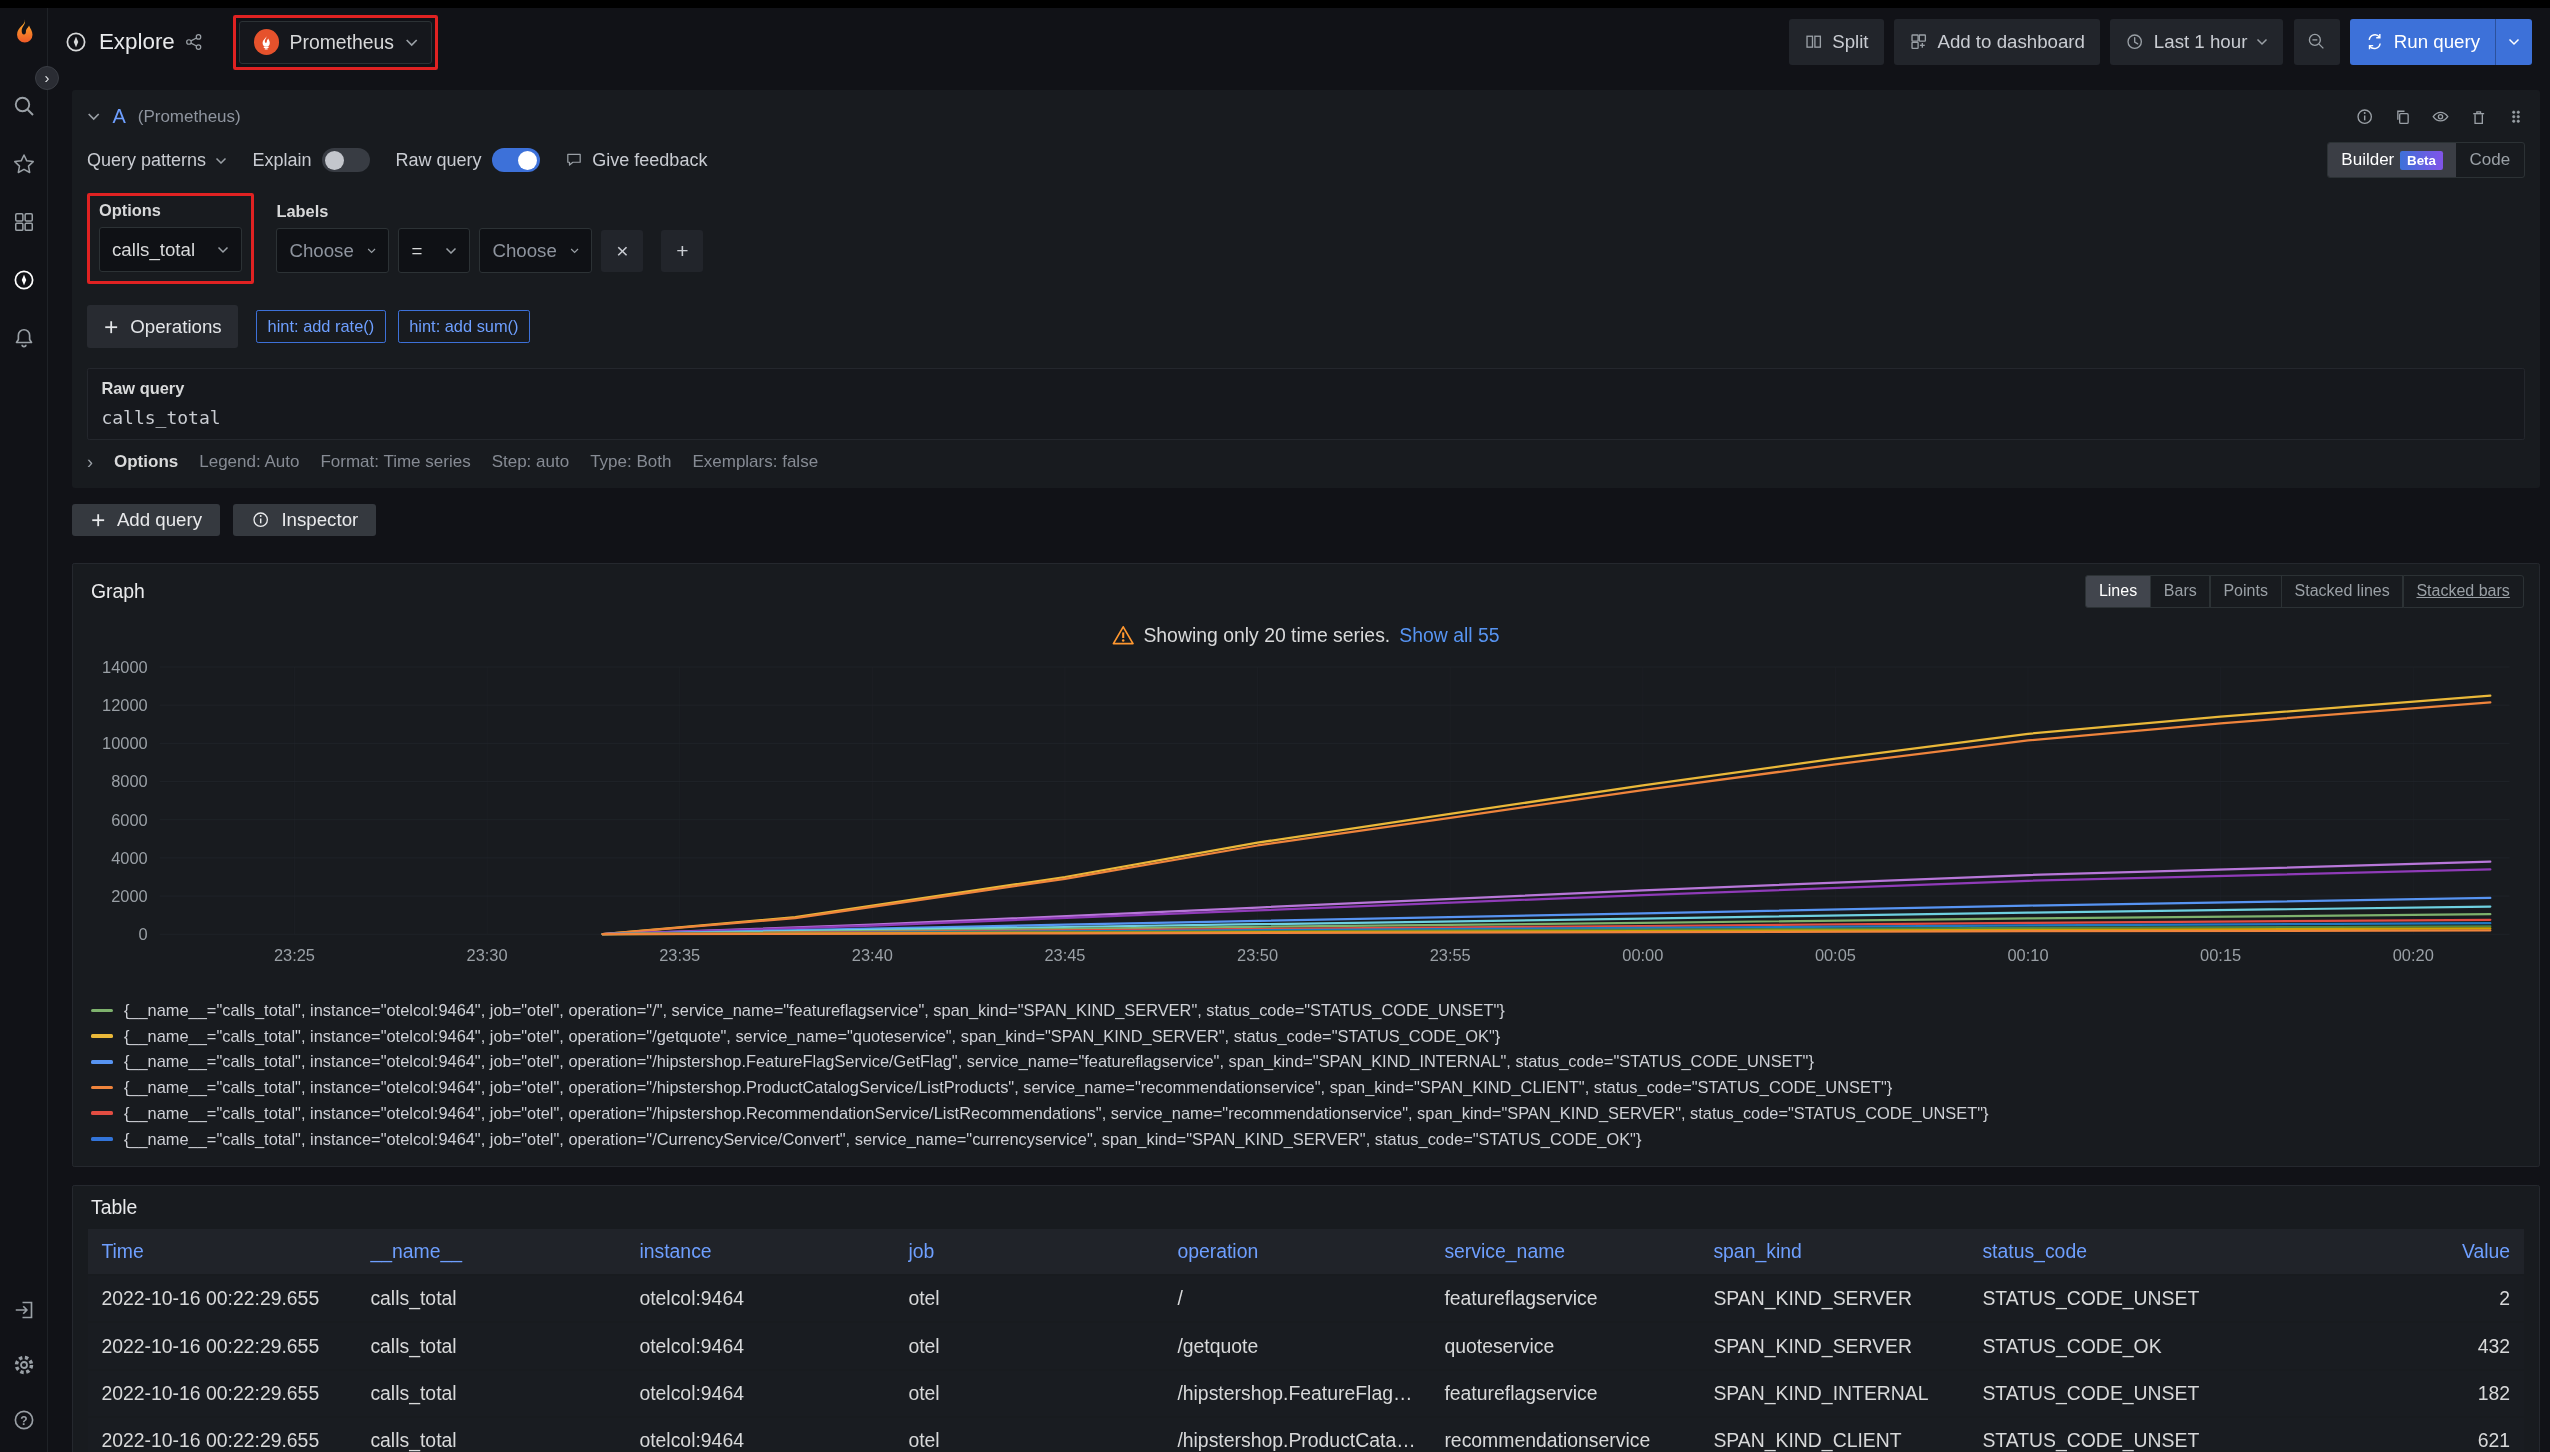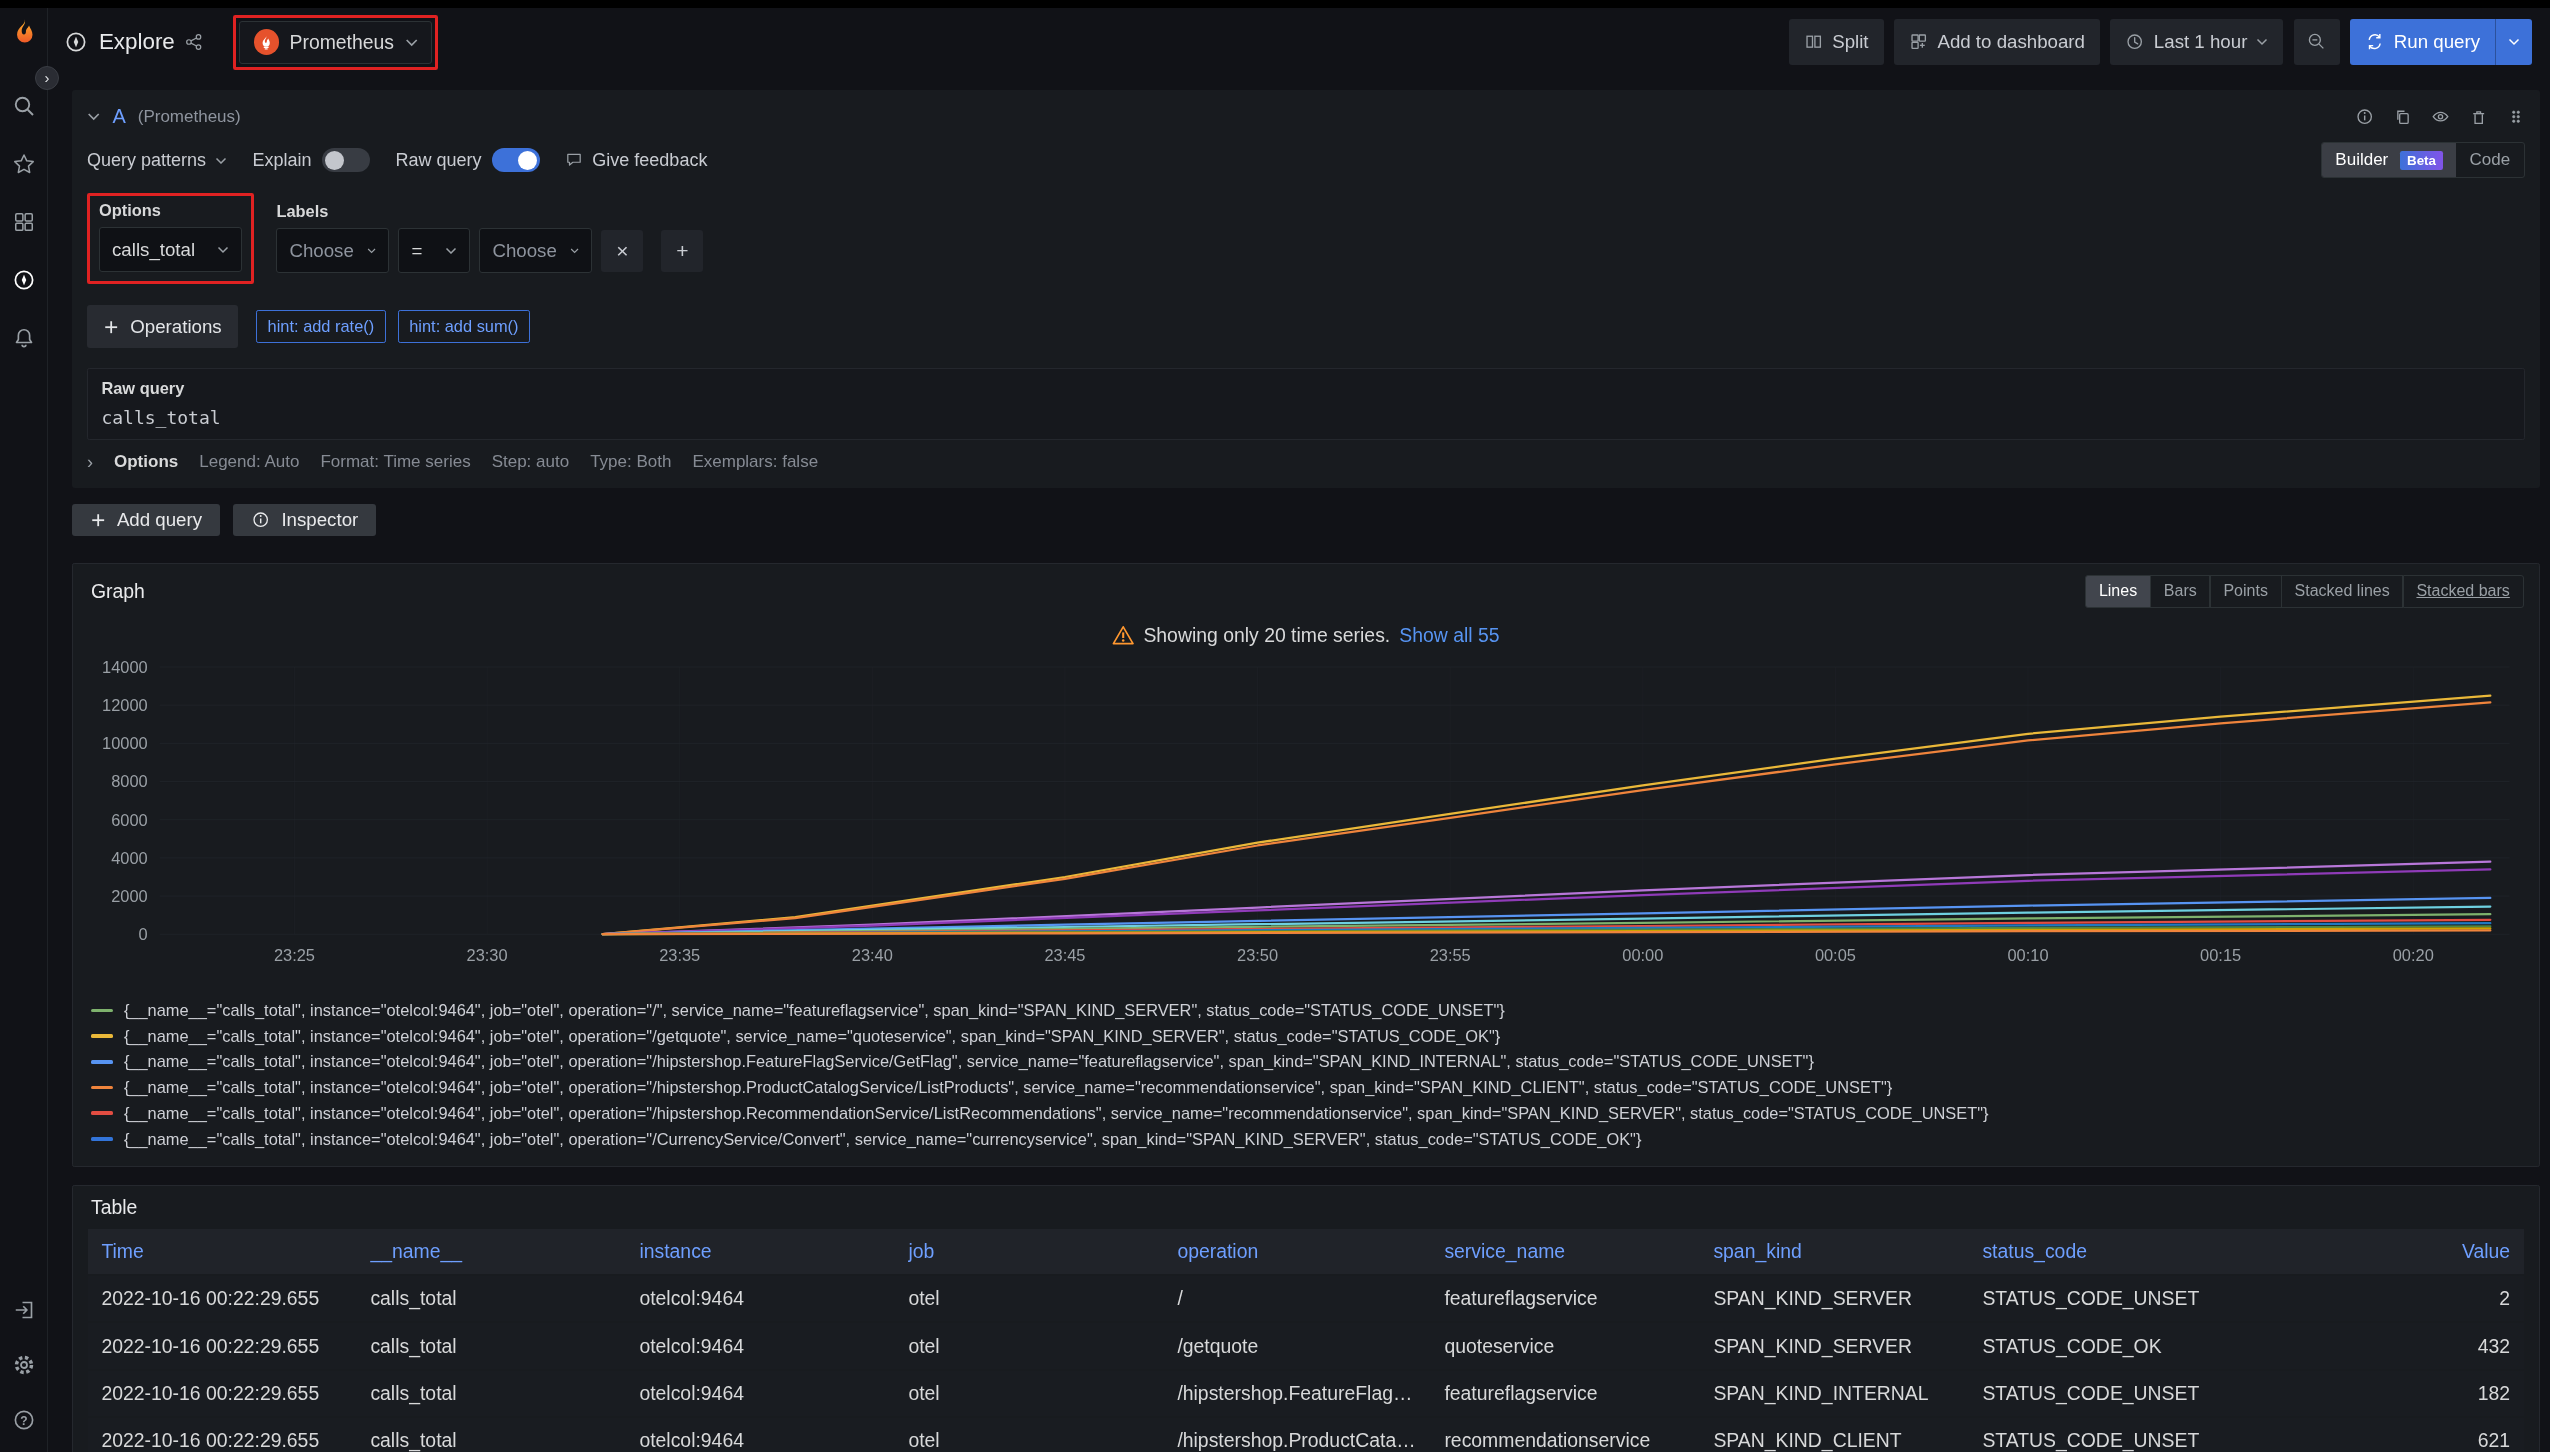--- a/index.html
+++ b/index.html
@@ -70,21 +70,21 @@
   .qrow-toolbar { margin-top: 9px; display: flex; gap: 25.4px; }
   .text-btn { display: flex; align-items: center; gap: 9px; font-size: 18px; color: #c9ccd2; cursor: pointer; background: none; border: none; font-family: inherit; }
   .toggle-group { display: flex; align-items: center; gap: 10.5px; font-size: 18px; color: #c9ccd2; }
   .switch { width: 48px; height: 24px; border-radius: 12px; position: relative; cursor: pointer; }
   .switch .knob { position: absolute; top: 2.2px; width: 19.4px; height: 19.4px; border-radius: 50%; }
   .switch.off { background: #383c43; }
   .switch.off .knob { left: 3px; background: #c3c6cc; }
   .switch.on { background: #3d71d9; }
   .switch.on .knob { right: 3px; background: #fff; }
   .seg-group { margin-left: auto; display: flex; border: 0.7px solid #2c3235; border-radius: 3px; overflow: hidden; height: 36px; }
-  .seg { display: flex; align-items: center; gap: 12px; padding: 0 13.4px; font-size: 17px; color: #9aa0a6; cursor: pointer; }
+  .seg { display: flex; align-items: center; gap: 6px; padding: 0 13.4px; font-size: 17px; color: #9aa0a6; cursor: pointer; }
   .seg.active { background: #3b3e45; color: #fff; }
   .beta { background: linear-gradient(90deg,#3d71d9,#8154e8); color: #fff; border-radius: 2.2px; font-size: 13.4px; font-weight: 700; padding: 2.2px 6.7px; }
 
   .fields-row { margin-top: 15px; display: flex; gap: 22.4px; align-items: flex-start; }
   .field-label { font-size: 16.4px; font-weight: 700; color: #d8d9da; margin-bottom: 7.5px; }
   .metric-annotation { padding: 4.5px 9px 9px 9px; }
   .select {
     display: flex; align-items: center; gap: 13.4px; height: 45px; background: #0f1115;
     border: 0.7px solid #2c3235; border-radius: 3px; padding: 0 12px; font-size: 18.7px;
     color: #d8d9da; cursor: pointer; white-space: nowrap;

